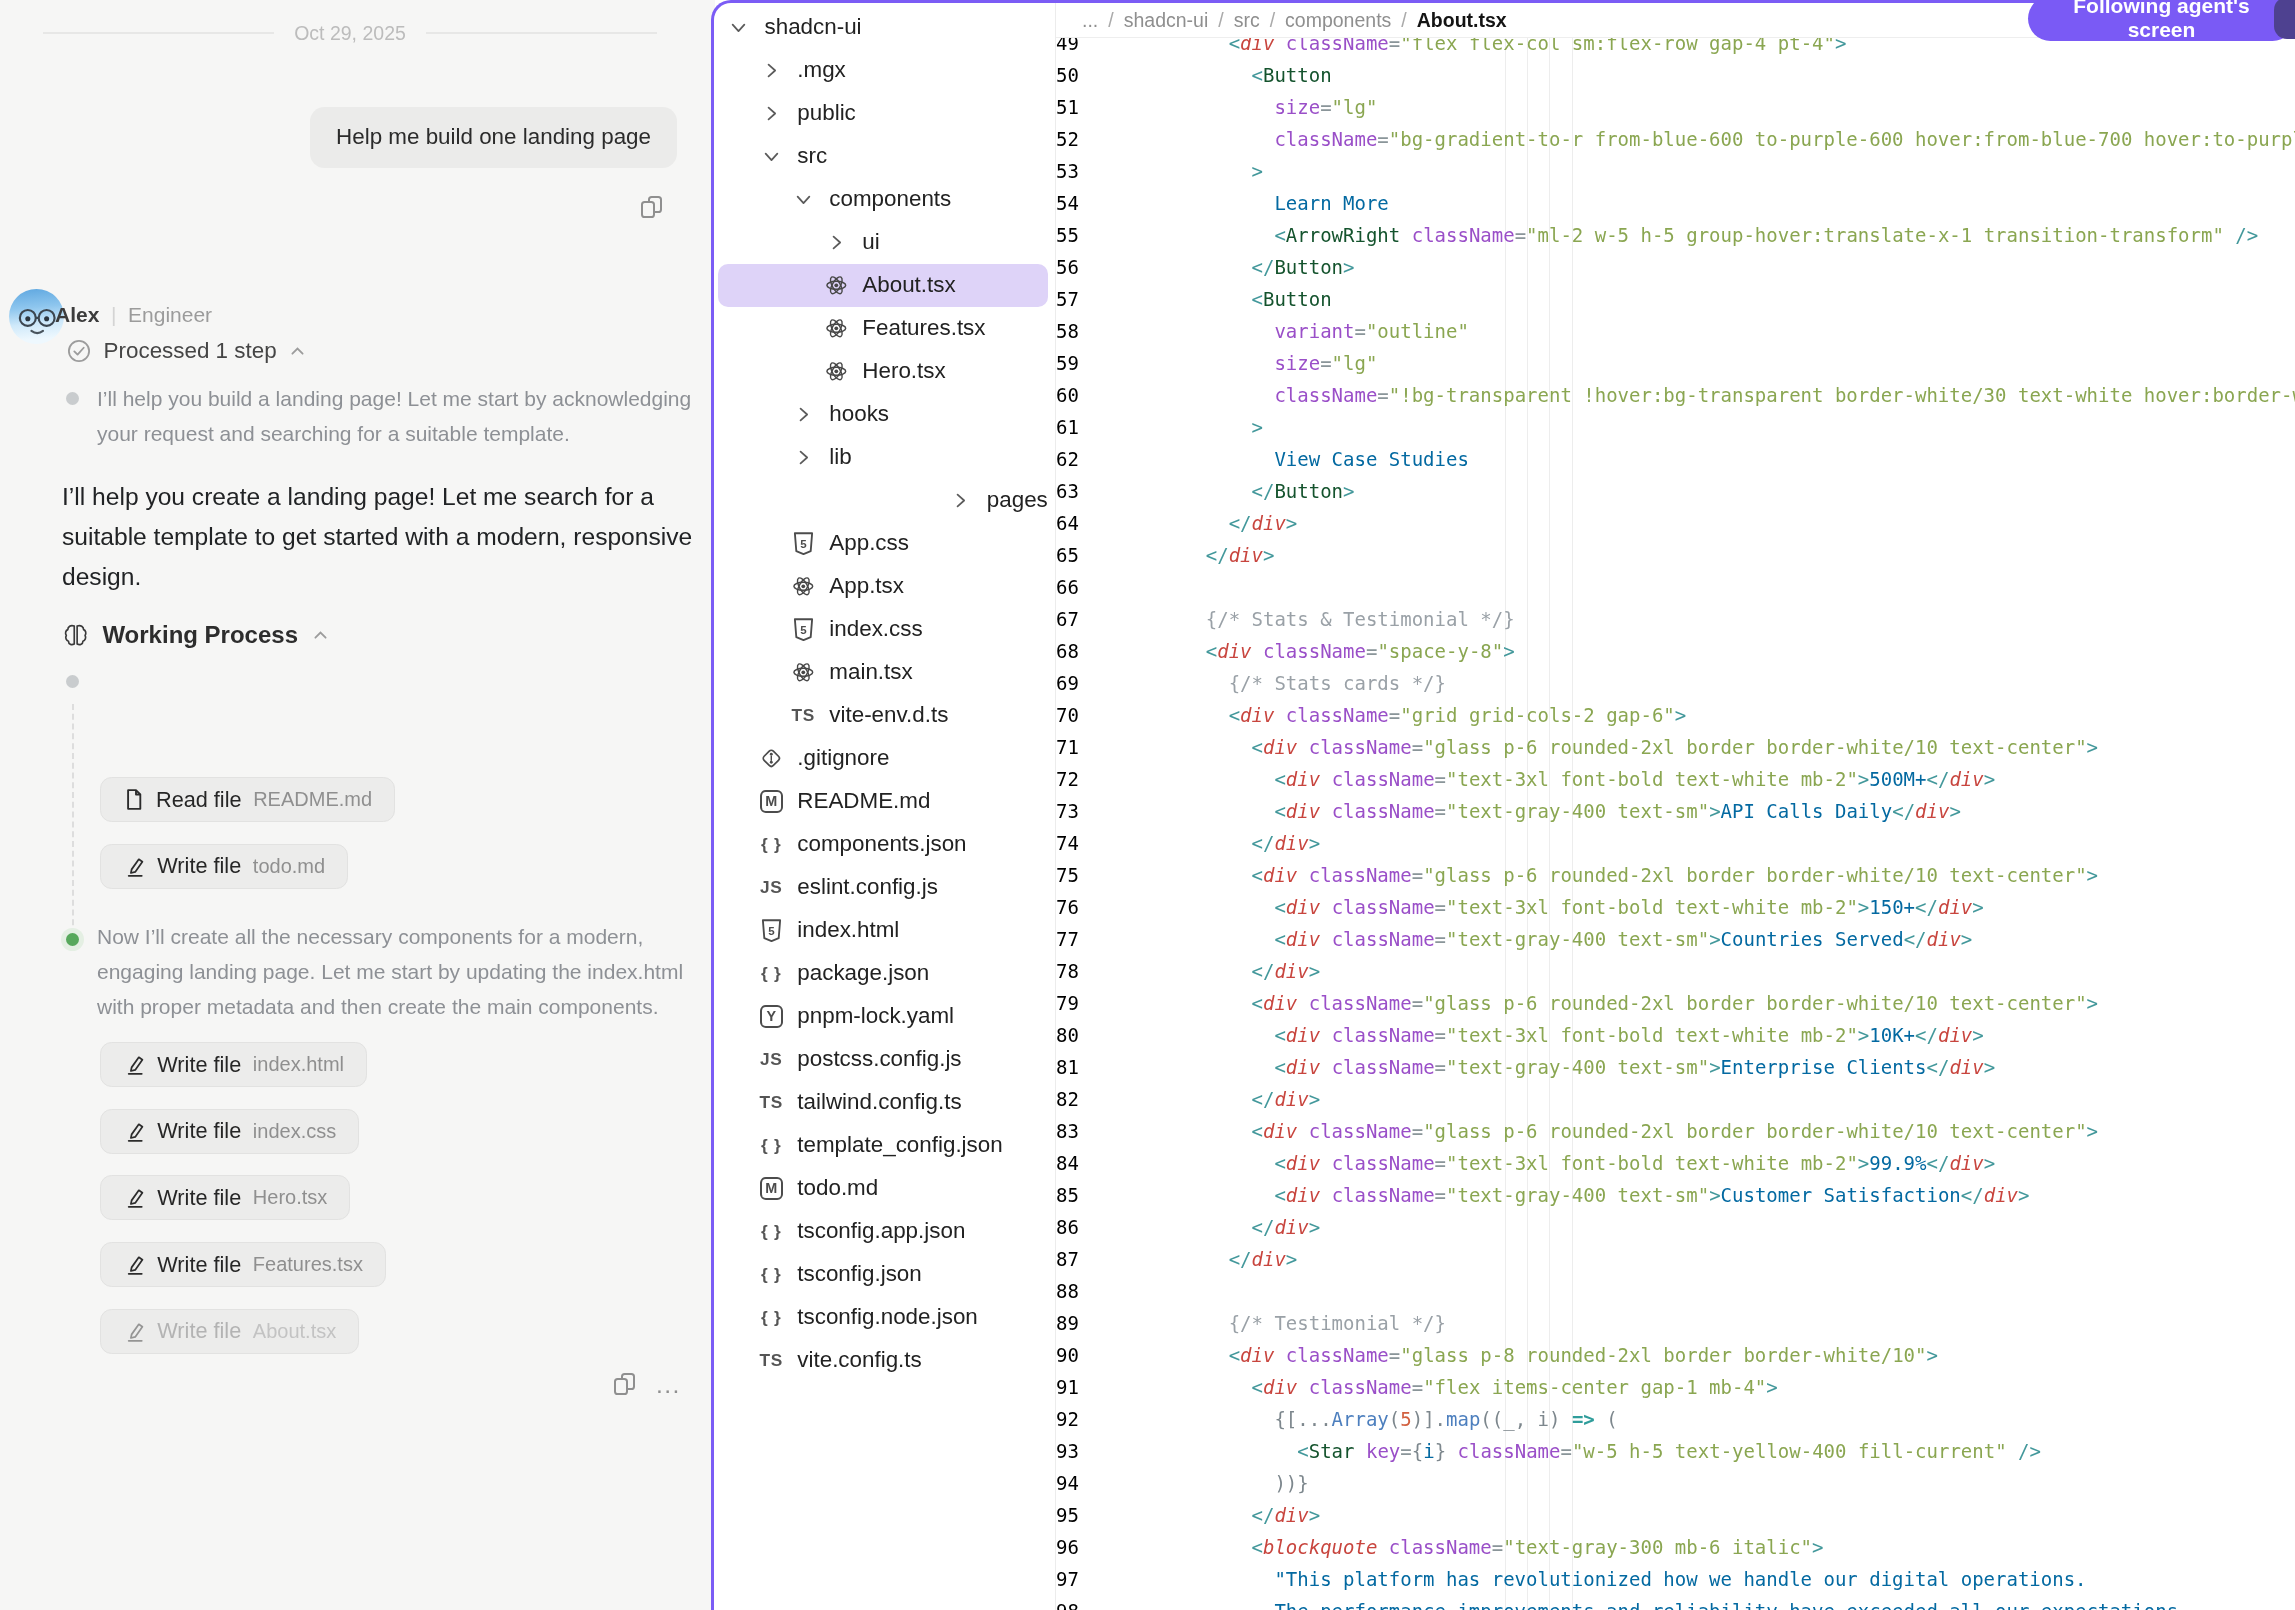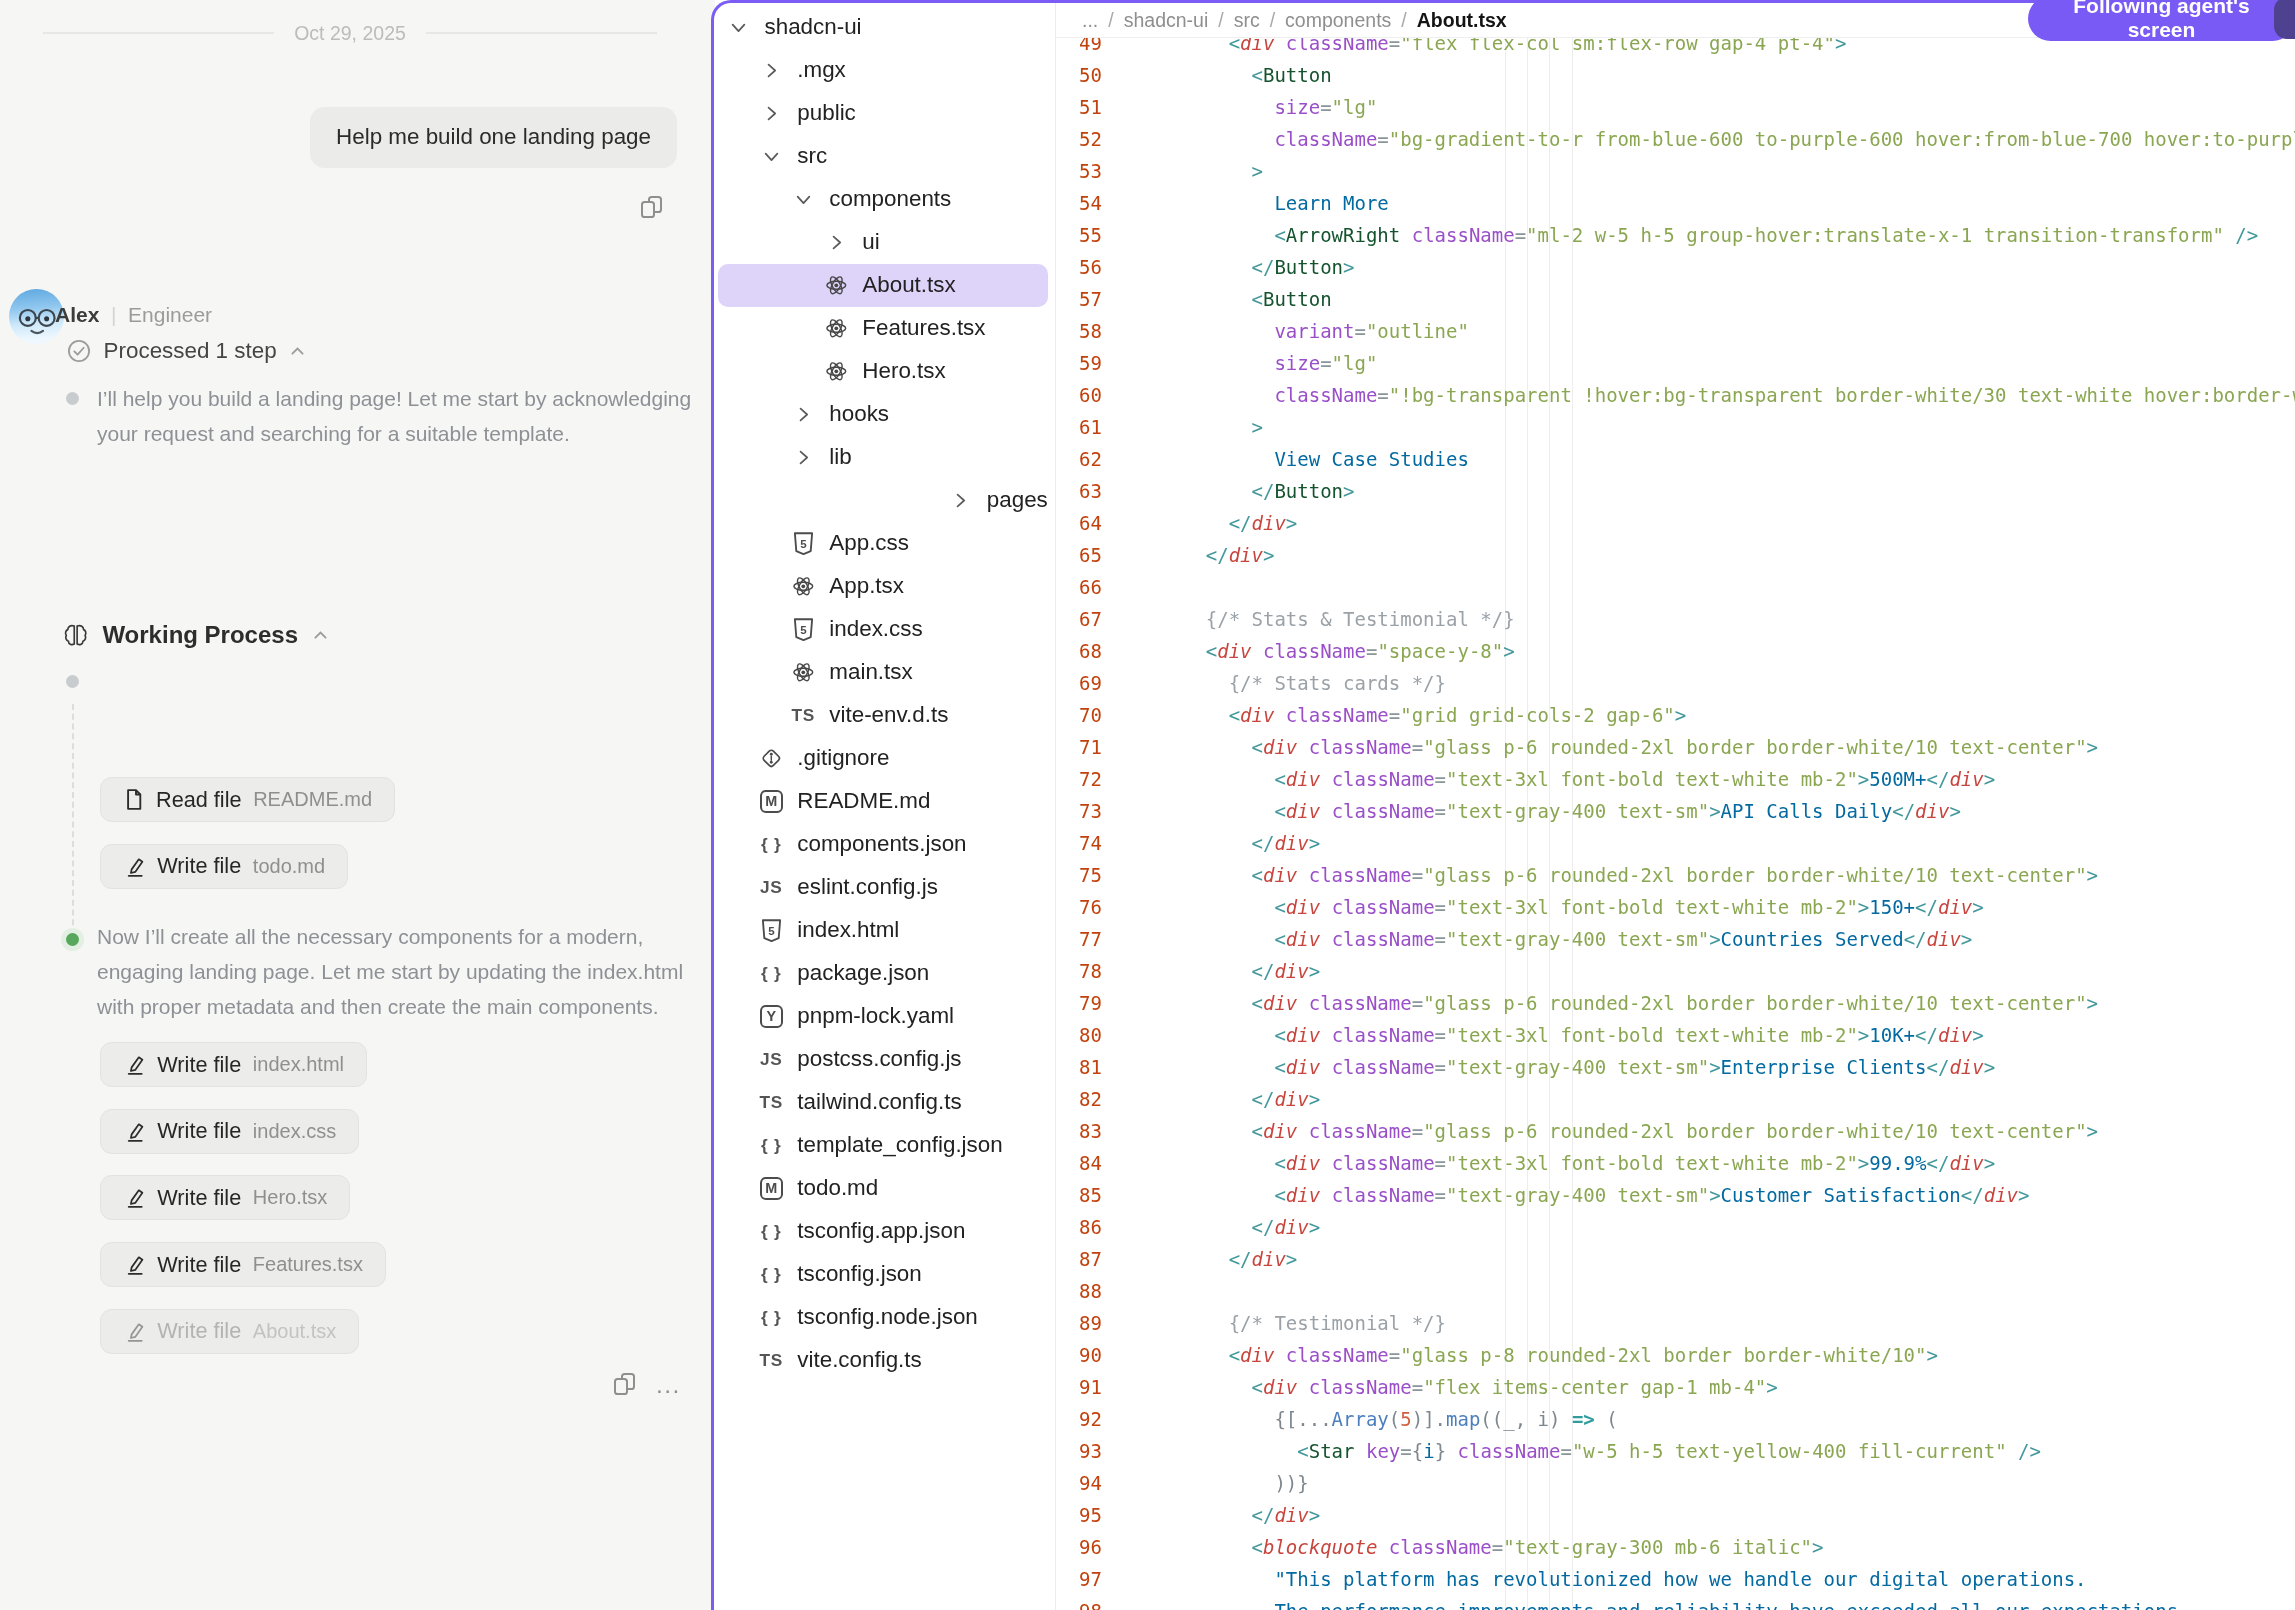--- a/index.html
+++ b/index.html
@@ -76,21 +76,21 @@
   .crumb { font-size:19.5px; color:#8f8f8f; }
   .crumb.current { color:#141414; font-weight:600; }
   .crumb-sep { font-size:19.5px; color:#aaaaaa; margin:0 10px; }
 
   .guides { position:absolute; top:35px; bottom:0; left:0; right:0; z-index:0; }
   .guide { position:absolute; top:0; bottom:0; width:0.7px; background:#ededed; }
 
   .code { position:absolute; left:0; top:24px; right:0; z-index:1; }
   .codeline { height:32px; display:flex; align-items:center; white-space:pre;
     font-family:"DejaVu Sans Mono", monospace; font-size:19px; }
-  .num { width:69px; flex:none; text-align:center; color:#c2410c; font-size:19px; }
+  .num { width:69px; flex:none; text-align:left; color:#000000; font-size:19px; }
   .src { margin-left:35px; }
   .tk-p { color:#43989b; } .tk-t { color:#c8453e; font-style:italic; } .tk-c { color:#14532d; }
   .tk-a { color:#9a4fc8; } .tk-e { color:#8a9599; } .tk-s { color:#8aa651; } .tk-x { color:#0369a1; }
   .tk-m { color:#9aa1a7; } .tk-kw { color:#4d7fbe; } .tk-nu { color:#d2603f; }
   .tk-ar { color:#2f9d9b; font-weight:bold; } .tk-pl { color:#7d878d; }
 
   .follow-pill { position:absolute; top:-4.3px; left:2028px; height:45px; display:flex; align-items:center;
     background:#7a5af5; color:#fff; border-radius:23px; padding:0 26px; font-size:21px; font-weight:600; z-index:20;
     border:none; cursor:pointer; font-family:"Liberation Sans",sans-serif; }
   .edge-pill { position:absolute; top:-2.9px; left:2274px; width:61px; height:42px; background:#4e4190; border-radius:13px;
@@ -138,20 +138,21 @@
       </svg>
       <span class="proc-label">Processed 1 step</span>
       <svg class="ic" width="19" height="19" viewBox="0 0 26 26">
         <path d="M6 16 L13 9 L20 16" fill="none" stroke="#9c9c9c" stroke-width="2.5" stroke-linecap="round"></path>
       </svg>
     </div>
 
     <span class="dot" style="left:66px; top:392px;"></span>
     <div class="stepline" style="top:381px;">I’ll help you build a landing page! Let me start by acknowledging your request and searching for a suitable template.</div>
 
+    <div class="para">I’ll help you create a landing page! Let me search for a suitable template to get started with a modern, responsive design.</div>
 
     <div class="wp-row">
       <svg class="ic" width="27.4" height="27.4" viewBox="0 0 38 38">
         <path d="M17 7 C12 5 8 8 8 12 C5 13 4 17 6 20 C4 23 6 27 9 28 C9 32 13 34 17 32 L17 7 Z" fill="none" stroke="#3a3a3a" stroke-width="2.3" stroke-linejoin="round"></path>
         <path d="M21 7 C26 5 30 8 30 12 C33 13 34 17 32 20 C34 23 32 27 29 28 C29 32 25 34 21 32 L21 7 Z" fill="none" stroke="#3a3a3a" stroke-width="2.3" stroke-linejoin="round"></path>
       </svg>
       <span class="wp-label">Working Process</span>
       <svg class="ic" width="19" height="19" viewBox="0 0 26 26">
         <path d="M6 16 L13 9 L20 16" fill="none" stroke="#9c9c9c" stroke-width="2.5" stroke-linecap="round"></path>
       </svg>

